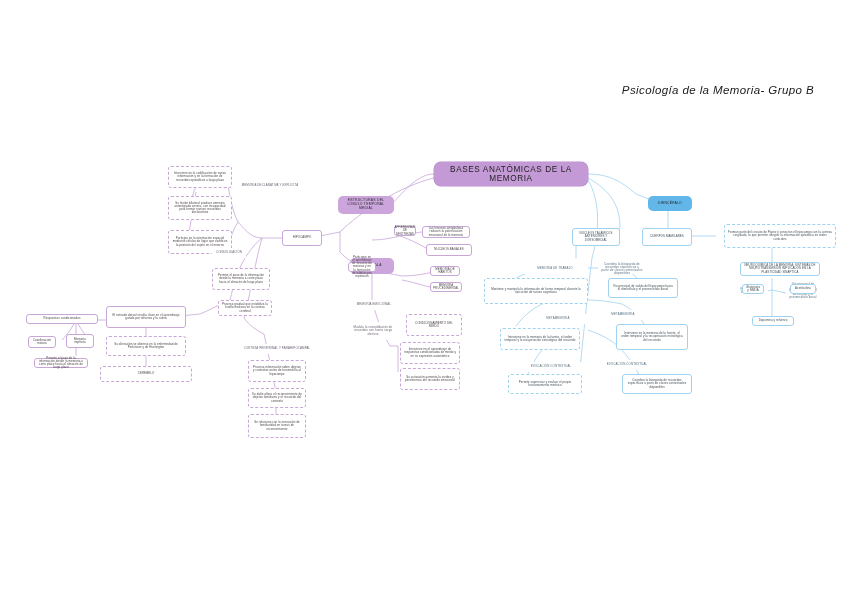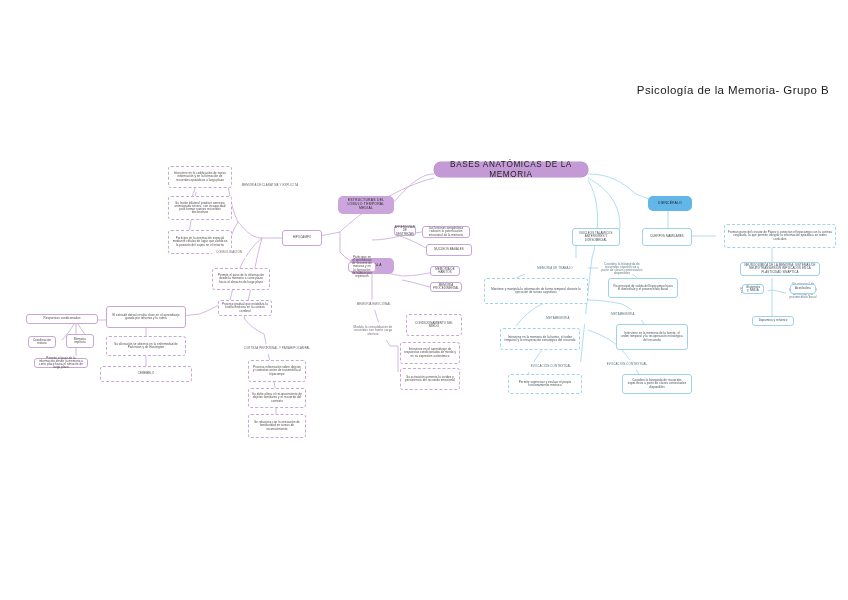--- a/index.html
+++ b/index.html
@@ -5,22 +5,22 @@
   html,body{margin:0;padding:0;}
   body{
     width:848px;height:600px;background:#ffffff;
     font-family:"Liberation Sans", sans-serif;
     overflow:hidden;position:relative;
   }
   #canvas{position:absolute;inset:0;}
   svg.links{position:absolute;left:0;top:0;width:848px;height:600px;pointer-events:none;}
 
   .doc-title{
-    position:absolute;right:19px;top:84px;
-    font-size:11.5px;color:#1a1a1a;
+    position:absolute;right:34px;top:84px;
+    font-style:italic;font-size:11.5px;color:#1a1a1a;
     letter-spacing:.4px;white-space:nowrap;
   }
 
   
   .node{
     position:absolute;box-sizing:border-box;
     display:flex;align-items:center;justify-content:center;
     text-align:center;line-height:1.12;
     color:#3a3a3a;
     padding:2px 3px;
@@ -131,21 +131,21 @@
       <path d="M622 304 C 634 310, 642 320, 648 330"></path>
       <path d="M588 330 C 600 334, 612 340, 620 348"></path>
       <path d="M620 348 C 628 356, 634 366, 640 376"></path>
       <path d="M772 248 L 772 262"></path>
       <path d="M772 278 L 772 318"></path>
       <path d="M772 290 C 762 292, 754 294, 748 296"></path>
       <path d="M772 290 C 782 292, 790 294, 798 296"></path>
     </g>
   </svg>
 
-  <div class="node root" style="left:434px;top:162px;width:154px;height:15px;">BASES ANATÓMICAS DE LA MEMORIA</div>
+  <div class="node root" style="left:434px;top:162px;width:154px;height:24px;">BASES ANATÓMICAS DE LA MEMORIA</div>
 
   <div class="node lv1-p" style="left:338px;top:196px;width:56px;height:18px;">ESTRUCTURAS DEL LÓBULO TEMPORAL MEDIAL</div>
 
   <div class="node lv1-p" style="left:350px;top:258px;width:44px;height:16px;">AMÍGDALA</div>
 
   <div class="node lv1-b" style="left:648px;top:196px;width:44px;height:15px;">DIENCÉFALO</div>
 
   <div class="node box-p" style="left:282px;top:230px;width:40px;height:16px;">HIPOCAMPO</div>
 
   <div class="node lbl-p" style="left:236px;top:180px;width:68px;height:12px;">MEMORIA DECLARATIVA Y EXPLÍCITA</div>

